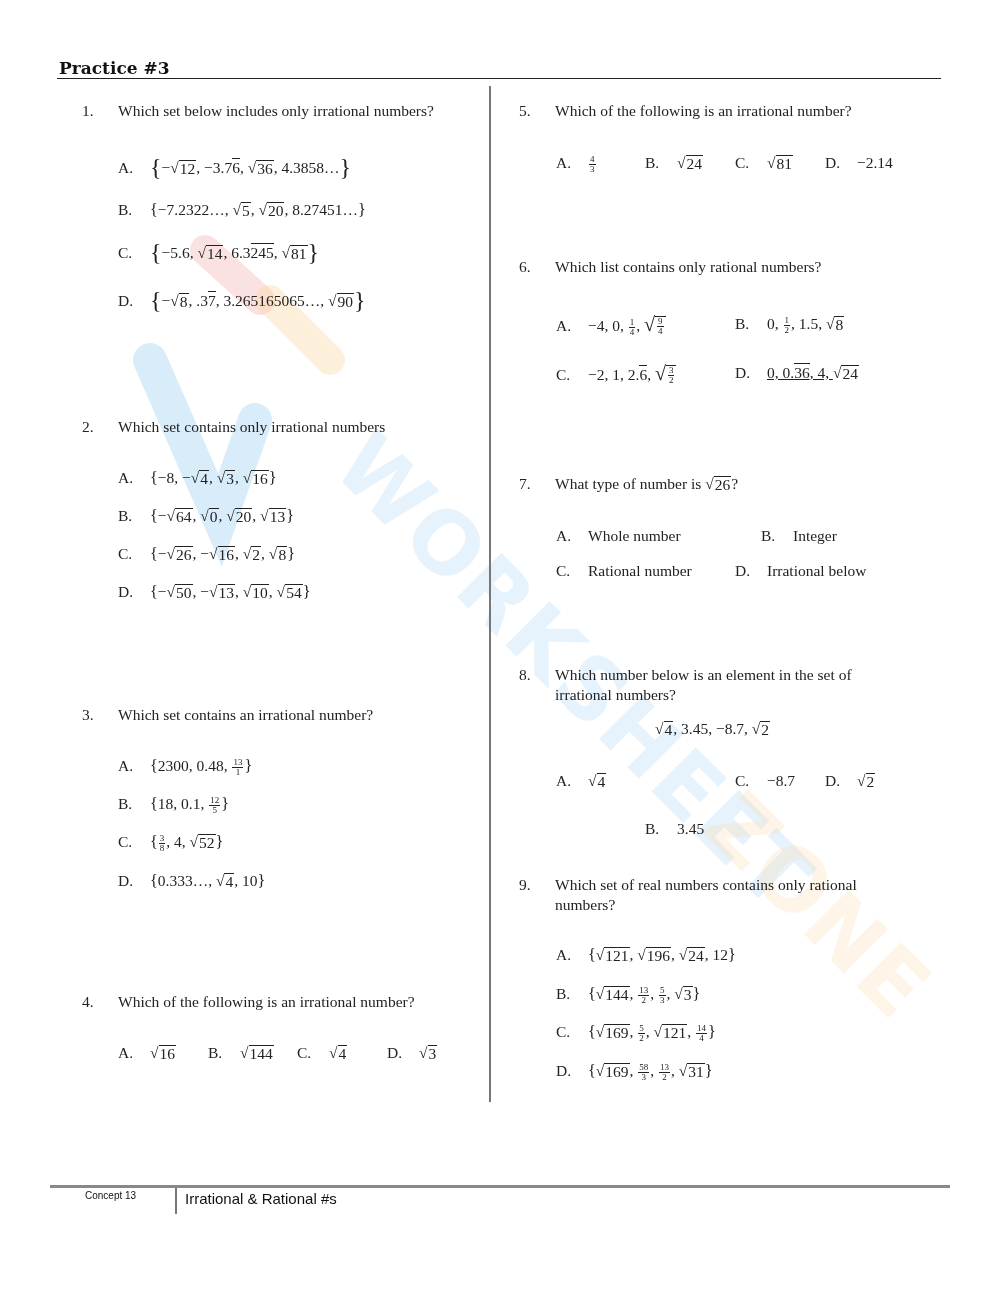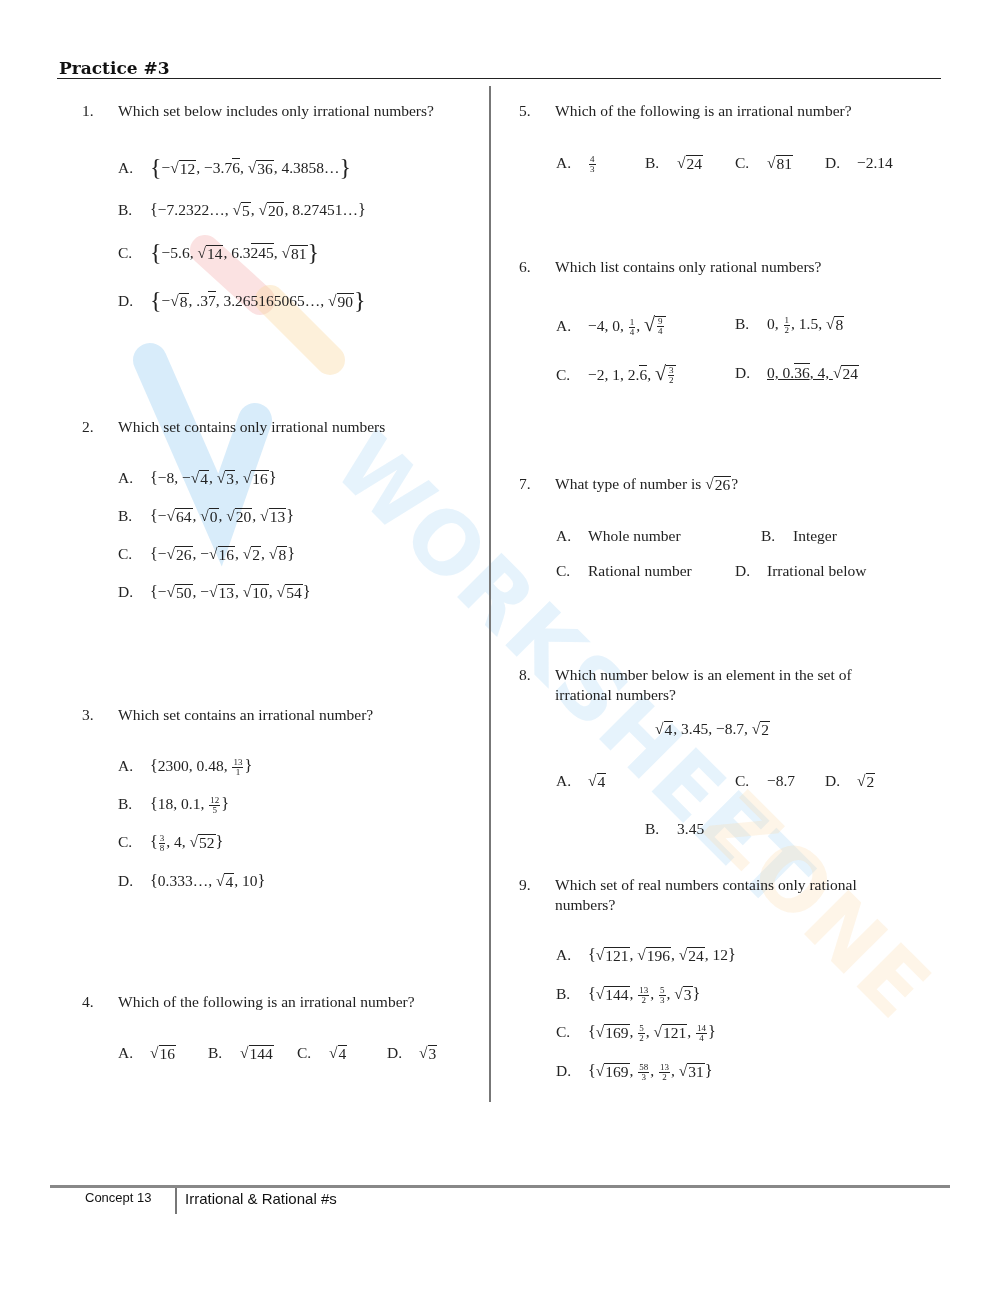--- a/index.html
+++ b/index.html
@@ -17,21 +17,21 @@
   .opt .lbl { display: inline-block; width: 32px; }
   .rad { display: inline-flex; align-items: flex-start; }
   .rad .sym { font-size: 1em; }
   .rad .ov { border-top: 1px solid #222; padding: 0 1px; line-height: 1.05; margin-top: 2px; }
   .bar { border-top: 1px solid #222; line-height: 1.05; }
   .frac { display: inline-flex; flex-direction: column; vertical-align: middle; font-size: 9px; line-height: 9px; text-align: center; margin: 0 1px; }
   .frac .n { border-bottom: 1px solid #222; padding: 0 1px; }
   .brace { font-size: 1.05em; }
   .brace.big { font-size: 1.55em; vertical-align: -2px; }
   .footer-rule { position: absolute; left: 50px; top: 1185px; width: 900px; height: 3px; background: #888; }
-  .footer-concept { position: absolute; left: 85px; top: 1190px; font-family: "Liberation Sans", sans-serif; font-size: 13px; color: #111; }
+  .footer-concept { position: absolute; left: 85px; top: 1190px; font-family: "Liberation Sans", sans-serif; font-size: 10px; color: #111; }
   .footer-sep { position: absolute; left: 175px; top: 1188px; width: 2px; height: 26px; background: #777; }
   .footer-topic { position: absolute; left: 185px; top: 1190px; font-family: "Liberation Sans", sans-serif; font-size: 15px; color: #111; }
 </style>
 </head>
 <body>
 
 <svg class="watermark" viewBox="0 0 1000 1294">
   <path d="M150 360 L220 520 L255 420" fill="none" stroke="#8fc8f0" stroke-opacity="0.35" stroke-width="34" stroke-linecap="round"></path>
   <path d="M205 250 L260 300" fill="none" stroke="#f4b7b7" stroke-opacity="0.4" stroke-width="30" stroke-linecap="round"></path>
   <path d="M270 300 L330 360" fill="none" stroke="#fbd9a3" stroke-opacity="0.4" stroke-width="30" stroke-linecap="round"></path>

